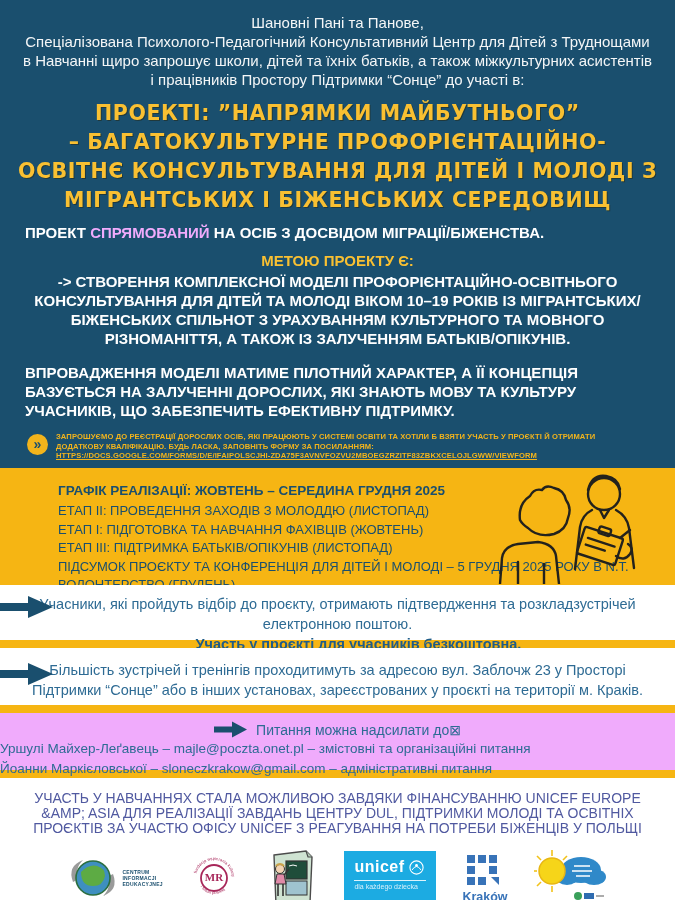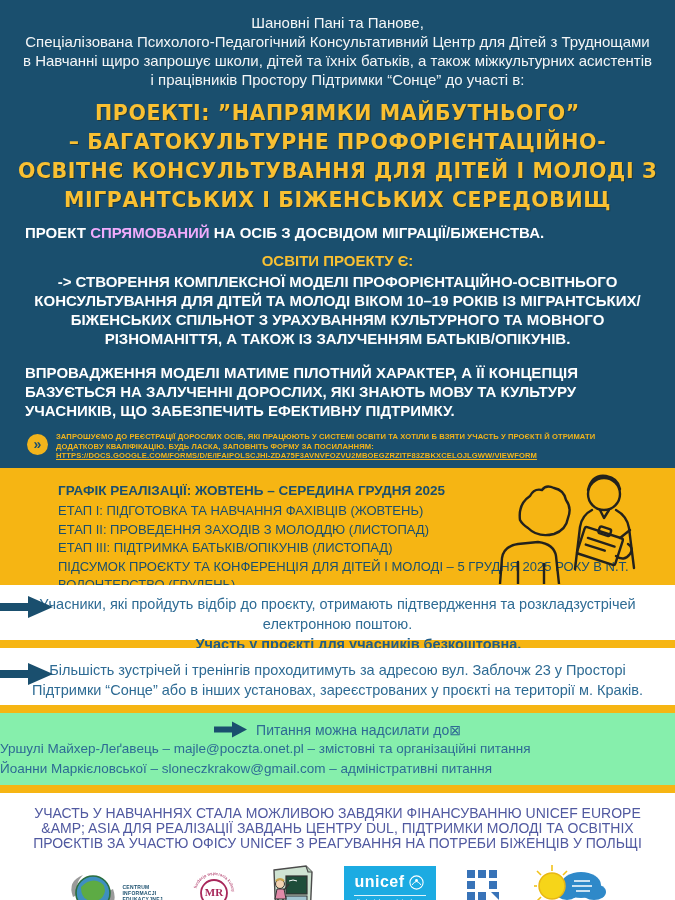--- a/index.html
+++ b/index.html
@@ -35,21 +35,21 @@
   .note-1 { height:55px; padding-top:9px; }
   .note-2 { height:57px; padding-top:12px; }
   .note-text { text-align:center; color:#2e6b94; font-size:14.5px; line-height:20px; width:640px; margin:0 auto; }
   .note-text b { color:#1f5c88;margin-left:42px; }
   .edge-arrow { position:absolute; left:0; top:10px; }
   .note-2 .edge-arrow { top:14px; }
 
   .ybar { height:8px; background:#f6b513; }
 
   
-  .contact { background:#86efac; height:72px; padding-top:8px; }
+  .contact { background:#f0abfc; height:57px; padding-top:8px; }
   .c-head { display:flex; justify-content:center; align-items:center; gap:8px; color:#2e6b94; font-size:14px; }
   .c-line { color:#2e6b94; font-size:13.5px; line-height:16.5px; margin-top:3px; }
 
   
   .footer { background:#fff; height:122px; padding-top:13px; }
   .disclaimer { width:616px; margin:0 auto; text-align:center; color:#5059a0; font-size:14px; line-height:15px; }
   .logos { display:flex; justify-content:center; align-items:center; gap:26px; margin-top:11px; height:62px; }
   .logo { display:flex; align-items:center; justify-content:center; }
   .cie { gap:3px; }
   .cie-label { color:#1a4f6e; font-size:5px; font-weight:bold; width:40px; line-height:6px; letter-spacing:0.3px; }
@@ -73,37 +73,37 @@
 
     <h1 class="title">
       <span>ПРОЕКТІ: ”НАПРЯМКИ МАЙБУТНЬОГО”</span><br>
       <span>– БАГАТОКУЛЬТУРНЕ ПРОФОРІЄНТАЦІЙНО-ОСВІТНЄ КОНСУЛЬТУВАННЯ ДЛЯ ДІТЕЙ І МОЛОДІ З МІГРАНТСЬКИХ І БІЖЕНСЬКИХ СЕРЕДОВИЩ</span>
     </h1>
 
     <p class="target">
       <span>ПРОЕКТ </span><span class="hl">СПРЯМОВАНИЙ</span><span> НА ОСІБ З ДОСВІДОМ МІГРАЦІЇ/БІЖЕНСТВА.</span>
     </p>
 
-    <p class="goal-head">ОСВІТИ ПРОЕКТУ Є:</p>
+    <p class="goal-head">МЕТОЮ ПРОЕКТУ Є:</p>
     <p class="goal-body">-&gt; СТВОРЕННЯ КОМПЛЕКСНОЇ МОДЕЛІ ПРОФОРІЄНТАЦІЙНО-ОСВІТНЬОГО КОНСУЛЬТУВАННЯ ДЛЯ ДІТЕЙ ТА МОЛОДІ ВІКОМ 10–19 РОКІВ ІЗ МІГРАНТСЬКИХ/БІЖЕНСЬКИХ СПІЛЬНОТ З УРАХУВАННЯМ КУЛЬТУРНОГО ТА МОВНОГО РІЗНОМАНІТТЯ, А ТАКОЖ ІЗ ЗАЛУЧЕННЯМ БАТЬКІВ/ОПІКУНІВ.</p>
     <p class="pilot">ВПРОВАДЖЕННЯ МОДЕЛІ МАТИМЕ ПІЛОТНИЙ ХАРАКТЕР, А ЇЇ КОНЦЕПЦІЯ БАЗУЄТЬСЯ НА ЗАЛУЧЕННІ ДОРОСЛИХ, ЯКІ ЗНАЮТЬ МОВУ ТА КУЛЬТУРУ УЧАСНИКІВ, ЩО ЗАБЕЗПЕЧИТЬ ЕФЕКТИВНУ ПІДТРИМКУ.</p>
 
     <div class="reg">
       <span class="reg-icon">»</span>
       <div class="reg-text">
         <span>ЗАПРОШУЄМО ДО РЕЄСТРАЦІЇ ДОРОСЛИХ ОСІБ, ЯКІ ПРАЦЮЮТЬ У СИСТЕМІ ОСВІТИ ТА ХОТІЛИ Б ВЗЯТИ УЧАСТЬ У ПРОЄКТІ Й ОТРИМАТИ ДОДАТКОВУ КВАЛІФІКАЦІЮ. БУДЬ ЛАСКА, ЗАПОВНІТЬ ФОРМУ ЗА ПОСИЛАННЯМ:</span><br>
         <a class="reg-link">HTTPS://DOCS.GOOGLE.COM/FORMS/D/E/IFAIPOLSCJHI-ZDA75F3AVNVFOZVU2MBOEGZRZITF83ZBKXCELOJLGWW/VIEWFORM</a>
       </div>
     </div>
   </section>
 
   <section class="band">
     <p class="sched-head">ГРАФІК РЕАЛІЗАЦІЇ: ЖОВТЕНЬ – СЕРЕДИНА ГРУДНЯ 2025</p>
+    <p class="sched-line">ЕТАП ІІ: ПРОВЕДЕННЯ ЗАХОДІВ З МОЛОДДЮ (ЛИСТОПАД)</p>
     <p class="sched-line">ЕТАП І: ПІДГОТОВКА ТА НАВЧАННЯ ФАХІВЦІВ (ЖОВТЕНЬ)</p>
-    <p class="sched-line">ЕТАП ІІ: ПРОВЕДЕННЯ ЗАХОДІВ З МОЛОДДЮ (ЛИСТОПАД)</p>
     <p class="sched-line">ЕТАП ІІІ: ПІДТРИМКА БАТЬКІВ/ОПІКУНІВ (ЛИСТОПАД)</p>
     <p class="sched-line">ПІДСУМОК ПРОЄКТУ ТА КОНФЕРЕНЦІЯ ДЛЯ ДІТЕЙ І МОЛОДІ – 5 ГРУДНЯ 2025 РОКУ В N.T.</p>
     <p class="sched-line">ВОЛОНТЕРСТВО (ГРУДЕНЬ)</p>
 
     <svg class="illus" viewBox="0 0 185 116" fill="none" stroke="#23221d" stroke-width="2.4" stroke-linecap="round" stroke-linejoin="round">
 
       <circle cx="122" cy="26" r="16"></circle>
       <path d="M106 22 q4 -16 18 -14 q12 2 14 13 M112 12 q6 -6 14 -3"></path>
 
       <path d="M110 42 q-10 5 -12 17 l-5 42"></path>

